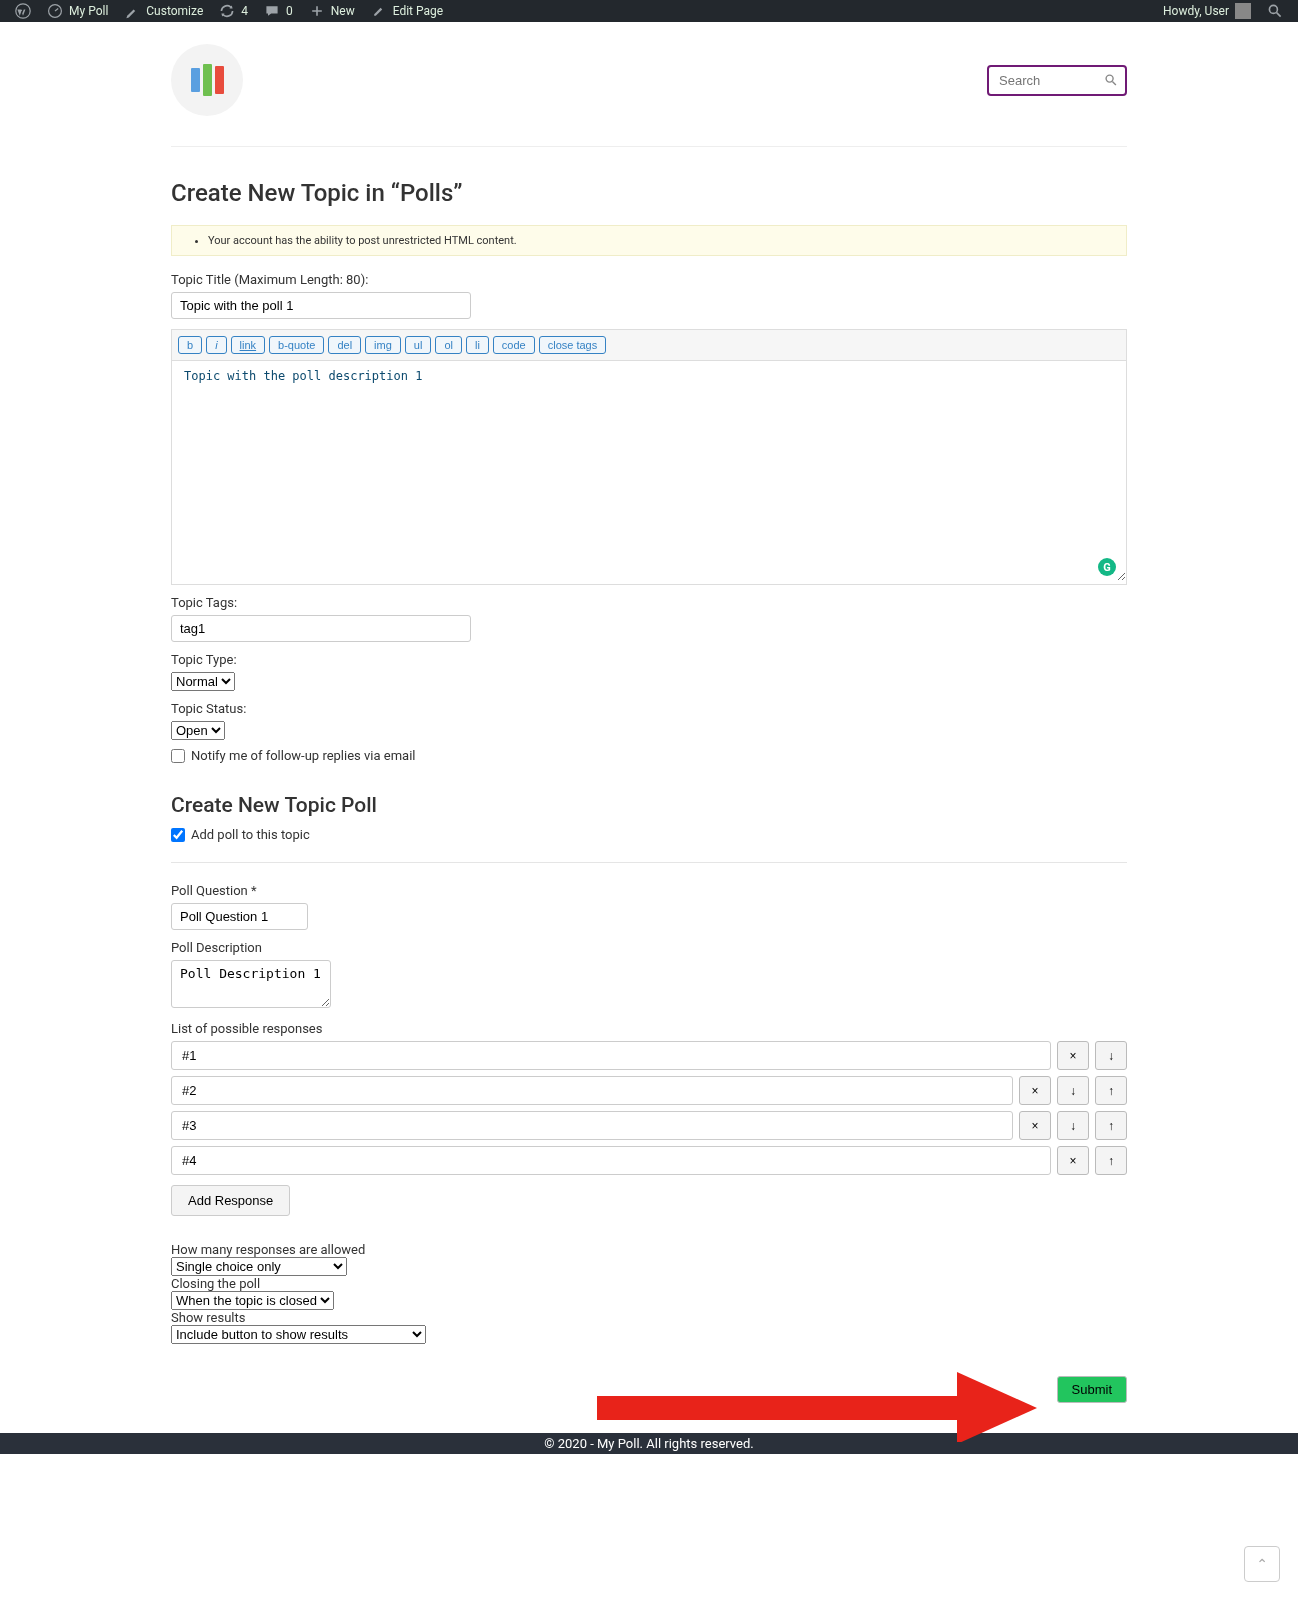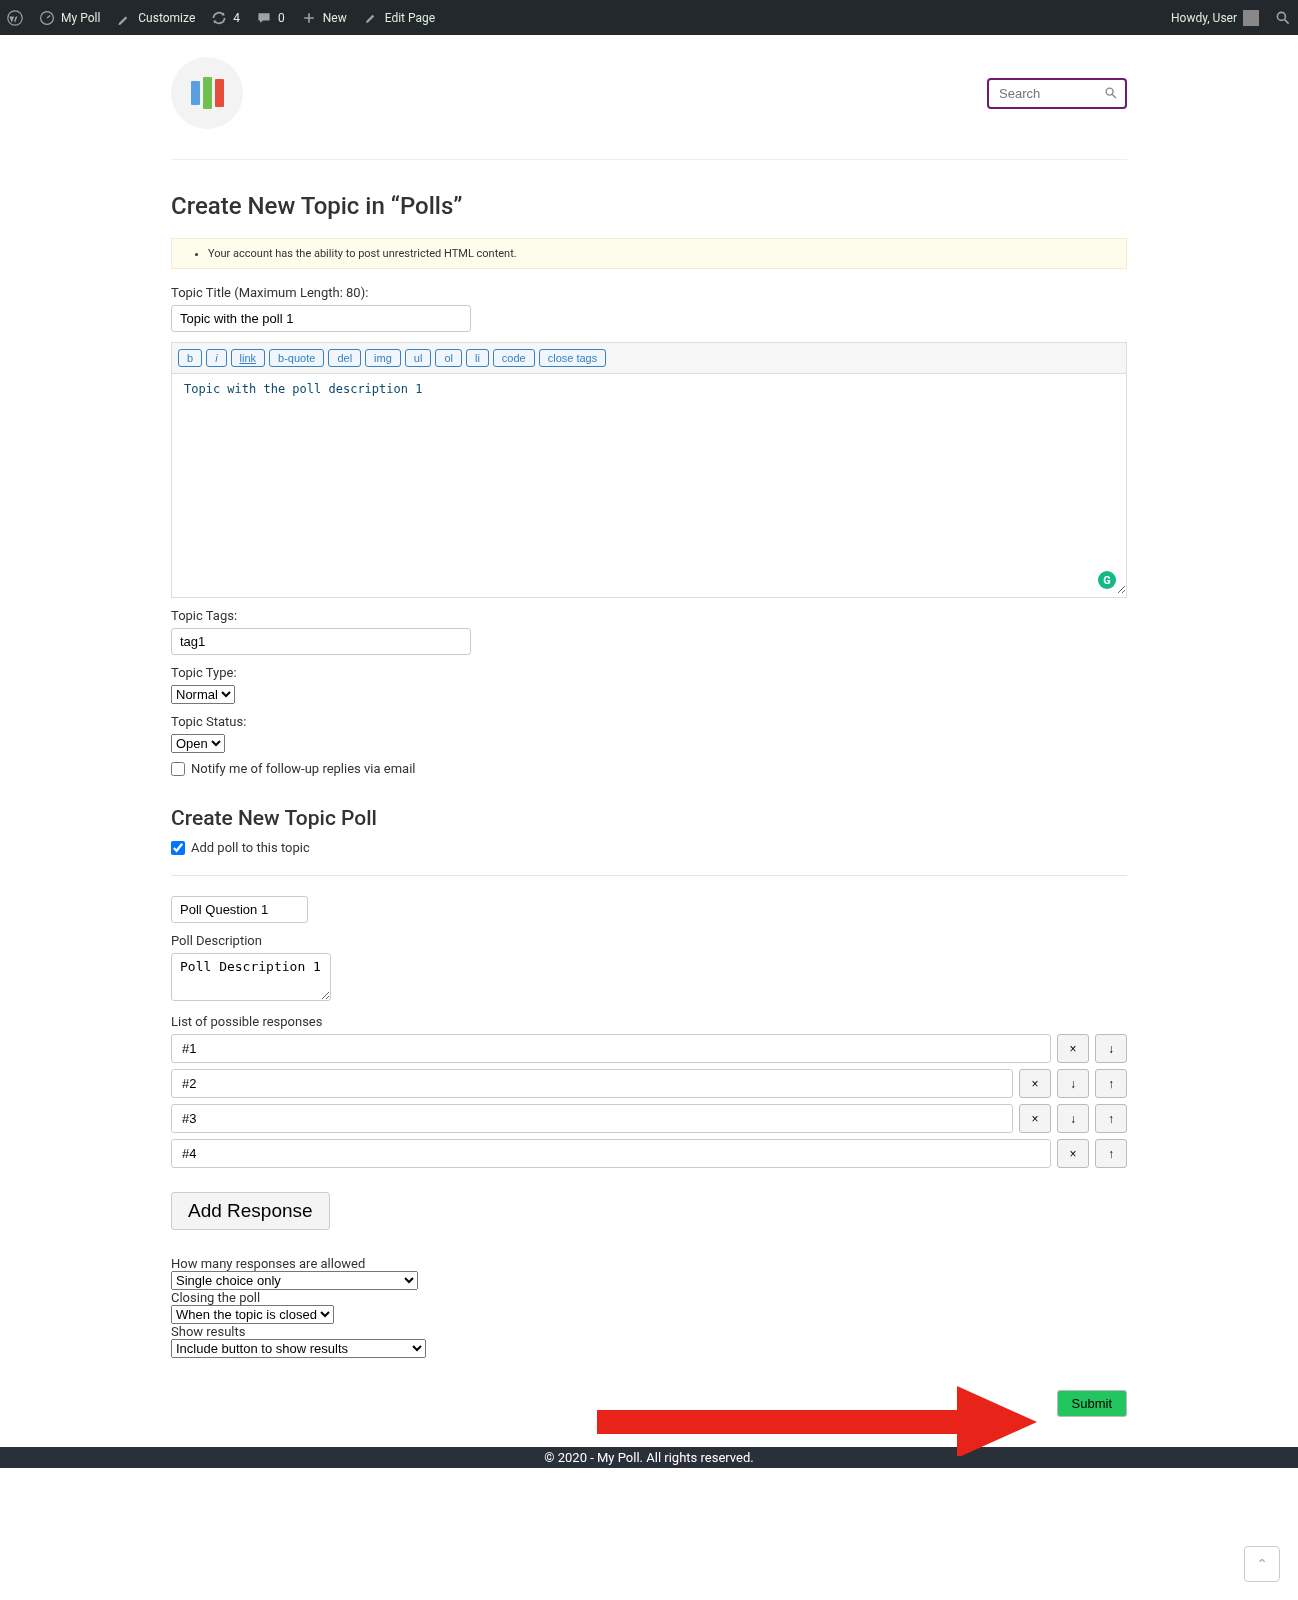--- a/index.html
+++ b/index.html
@@ -1,17 +1,17 @@
 <!DOCTYPE html>
 <html><head>
 <meta charset="utf-8">
 <style>
 *{box-sizing:border-box;margin:0;padding:0}
 body{font-family:-apple-system,BlinkMacSystemFont,"Segoe UI",Roboto,Arial,sans-serif;font-size:13px;color:#333;background:#fff}
-.adminbar{background:#23282d;color:#ccc;height:35px;display:flex;align-items:center;padding:0 0;font-size:12px;justify-content:space-between}
+.adminbar{background:#23282d;color:#ccc;height:22px;display:flex;align-items:center;padding:0 8px;font-size:12px;justify-content:space-between}
 .adminbar-left,.adminbar-right{display:flex;align-items:center;gap:2px}
 .adminbar-item{display:flex;align-items:center;gap:6px;padding:0 7px;color:#ded;cursor:pointer}
 .adminbar-item svg{width:16px;height:16px;fill:#9da3a8}
 .avatar-mini{width:16px;height:16px;background:#888}
 .page-wrap{max-width:996px;margin:0 auto;padding:0 20px}
 .site-head{display:flex;align-items:center;justify-content:space-between;padding:22px 0 30px;border-bottom:1px solid #eee}
 .logo-circ{width:72px;height:72px;border-radius:50%;background:#f3f3f3;display:flex;align-items:center;justify-content:center;gap:3px}
 .logo-circ span{display:inline-block;width:9px;border-radius:1px}
 .b-blue{height:24px;background:#5a9fe0}.b-green{height:32px;background:#6fc04f}.b-red{height:28px;background:#e84c3d}
 .search-wrap{position:relative}
@@ -29,21 +29,21 @@
 .ed-corner{position:relative;height:0}
 .g-badge{position:absolute;right:10px;bottom:8px;width:18px;height:18px;border-radius:50%;background:#13b886;color:#fff;font-size:11px;display:flex;align-items:center;justify-content:center;font-weight:bold}
 select.sys{font-size:13px}
 .chk-row{display:flex;align-items:flex-end;gap:6px;margin-top:8px}
 .chk-row input{width:14px;height:14px}
 .section-h{font-size:21px;font-weight:500;margin:30px 0 10px}
 hr.sep{border:none;border-top:1px solid #e5e5e5;margin:20px 0}
 .resp-row{display:flex;gap:6px;margin-bottom:6px}
 .resp-row input[type=text]{flex:1;border:1px solid #ccc;border-radius:3px;padding:6px 10px;font-size:13px}
 .resp-btn{width:32px;border:1px solid #bbb;background:#f4f4f4;border-radius:3px;font-size:12px;cursor:pointer}
-.add-resp-btn{border:1px solid #ccc;background:#f4f4f4;padding:7px 16px;font-size:19px;border-radius:3px;cursor:pointer;margin:18px 0 10px}
+.add-resp-btn{border:1px solid #ccc;background:#f4f4f4;padding:7px 16px;font-size:13px;border-radius:3px;cursor:pointer;margin:4px 0 10px}
 .submit-row{text-align:right;margin:32px 0 30px;position:relative}
 .submit-btn{border:1px solid #bbb;background:#22c55e;padding:5px 14px;font-size:13px;border-radius:3px;cursor:pointer}
 .arrow{position:absolute;right:90px;top:-4px}
 footer{background:#2a303a;color:#fff;text-align:center;padding:3px 0;font-size:13px;margin-top:0}
 .scroll-top{position:fixed;right:18px;bottom:18px;width:36px;height:36px;border:1px solid #ccc;border-radius:4px;background:#fff;display:flex;align-items:center;justify-content:center;color:#aaa;font-size:14px}
 </style>
 </head>
 <body>
 
 <div class="adminbar">
@@ -170,20 +170,21 @@
   </div>
 
   <h2 class="section-h">Create New Topic Poll</h2>
   <div class="chk-row">
     <input type="checkbox" checked="" style="">
     <span>Add poll to this topic</span>
   </div>
 
   <hr class="sep">
 
+  <label class="fld" style="margin-top:0">Poll Question *</label>
   <input type="text" class="std" style="width: 137px;" value="Poll Question 1">
 
   <label class="fld">Poll Description</label>
   <textarea class="std" style="width: 160px; height: 48px; resize: both;">Poll Description 1</textarea>
 
   <label class="fld">List of possible responses</label>
   <div id="responses">
       <div class="resp-row">
         <input type="text" value="#1" style="">
         <button class="resp-btn">×</button>
@@ -204,21 +205,21 @@
       <div class="resp-row">
         <input type="text" value="#4" style="">
         <button class="resp-btn">×</button>
         <button class="resp-btn">↑</button>
       </div>
     </div>
 
   <button class="add-resp-btn">Add Response</button>
 
   <div class="fld" style="margin-top:16px">How many responses are allowed</div>
-  <select class="sys" style="width:247px"><option>Single choice only</option></select>
+  <select class="sys" style="width:176px"><option>Single choice only</option></select>
 
   <div class="fld">Closing the poll</div>
   <select class="sys"><option>When the topic is closed</option></select>
 
   <div class="fld">Show results</div>
   <select class="sys" style="width:255px"><option>Include button to show results</option></select>
 
   <div class="submit-row">
     <svg class="arrow" width="440" height="70" viewBox="0 0 440 70">
       <rect x="0" y="24" width="370" height="24" fill="#e8231a"></rect>

